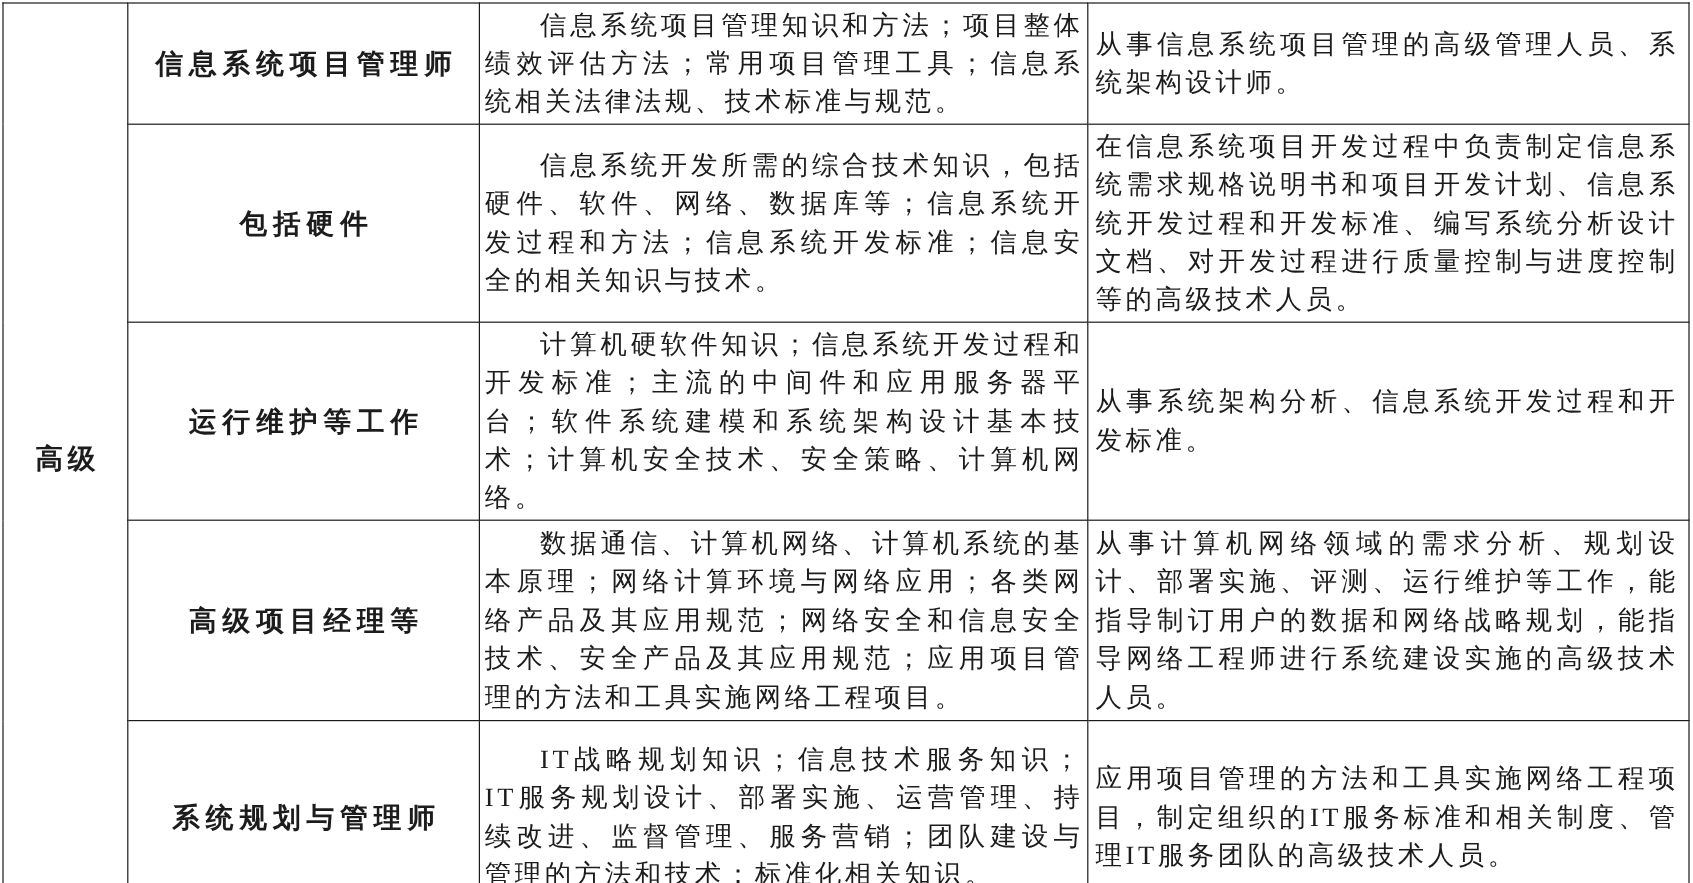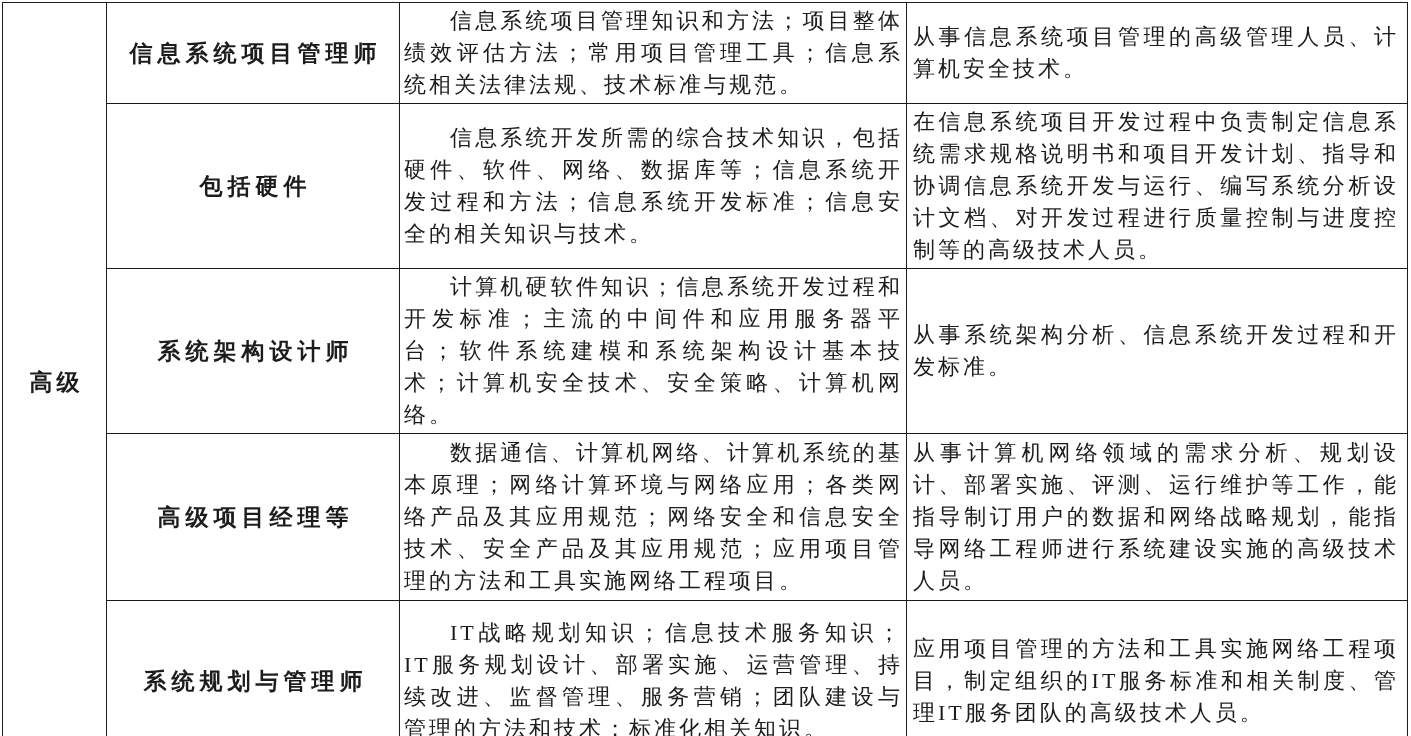--- a/index.html
+++ b/index.html
@@ -75,34 +75,34 @@
       <col class="c-audience">
     </colgroup>
     <tbody>
       <tr class="r1">
         <td class="level-cell" rowspan="5">高级</td>
         <td class="name-cell">信息系统项目管理师</td>
         <td class="text-cell knowledge-cell">
           <p class="para">信息系统项目管理知识和方法；项目整体绩效评估方法；常用项目管理工具；信息系统相关法律法规、技术标准与规范。</p>
         </td>
         <td class="text-cell audience-cell">
-          <p class="para">从事信息系统项目管理的高级管理人员、计算机安全技术。</p>
+          <p class="para">从事信息系统项目管理的高级管理人员、系统架构设计师。</p>
         </td>
       </tr>
       <tr class="r2">
         <td class="name-cell">包括硬件</td>
         <td class="text-cell knowledge-cell">
           <p class="para">信息系统开发所需的综合技术知识，包括硬件、软件、网络、数据库等；信息系统开发过程和方法；信息系统开发标准；信息安全的相关知识与技术。</p>
         </td>
         <td class="text-cell audience-cell">
-          <p class="para">在信息系统项目开发过程中负责制定信息系统需求规格说明书和项目开发计划、指导和协调信息系统开发与运行、编写系统分析设计文档、对开发过程进行质量控制与进度控制等的高级技术人员。</p>
+          <p class="para">在信息系统项目开发过程中负责制定信息系统需求规格说明书和项目开发计划、信息系统开发过程和开发标准、编写系统分析设计文档、对开发过程进行质量控制与进度控制等的高级技术人员。</p>
         </td>
       </tr>
       <tr class="r3">
-        <td class="name-cell">系统架构设计师</td>
+        <td class="name-cell">运行维护等工作</td>
         <td class="text-cell knowledge-cell">
           <p class="para">计算机硬软件知识；信息系统开发过程和开发标准；主流的中间件和应用服务器平台；软件系统建模和系统架构设计基本技术；计算机安全技术、安全策略、计算机网络。</p>
         </td>
         <td class="text-cell audience-cell">
           <p class="para">从事系统架构分析、信息系统开发过程和开发标准。</p>
         </td>
       </tr>
       <tr class="r4">
         <td class="name-cell">高级项目经理等</td>
         <td class="text-cell knowledge-cell">

